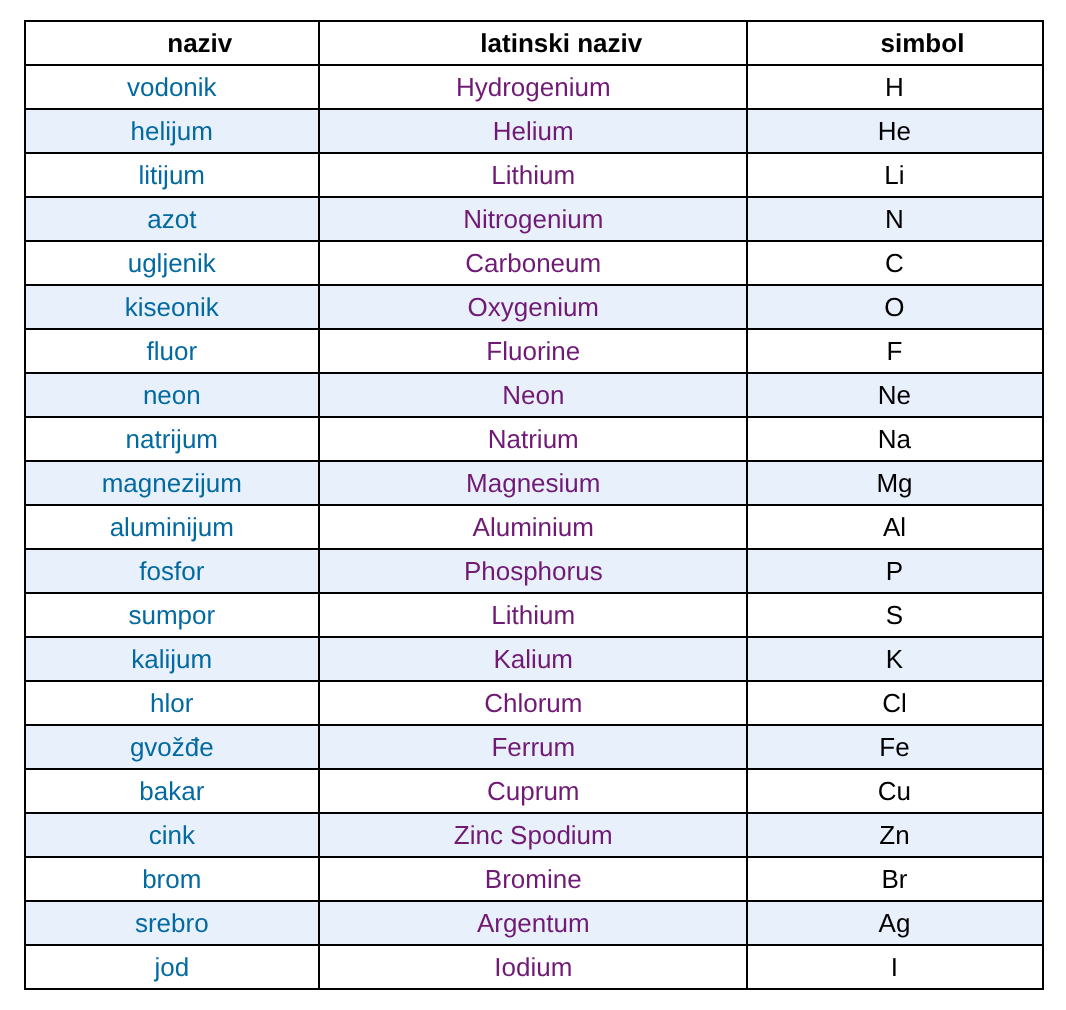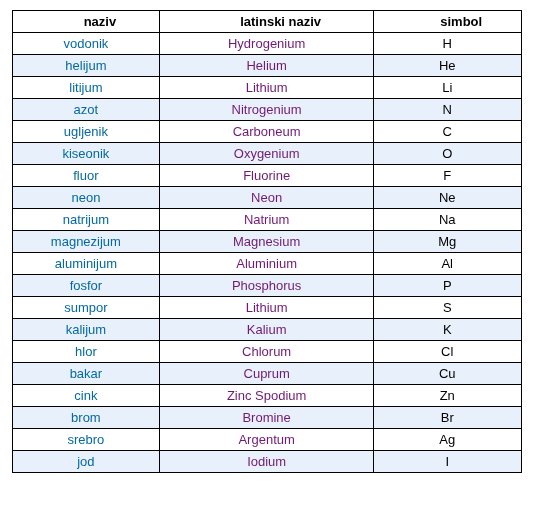--- a/index.html
+++ b/index.html
@@ -144,20 +144,25 @@
         <td class="naziv">kalijum</td>
         <td class="latin">Kalium</td>
         <td class="simbol">K</td>
       </tr>
       <tr>
         <td class="naziv">hlor</td>
         <td class="latin">Chlorum</td>
         <td class="simbol">Cl</td>
       </tr>
       <tr>
+        <td class="naziv">gvožđe</td>
+        <td class="latin">Ferrum</td>
+        <td class="simbol">Fe</td>
+      </tr>
+      <tr>
         <td class="naziv">bakar</td>
         <td class="latin">Cuprum</td>
         <td class="simbol">Cu</td>
       </tr>
       <tr>
         <td class="naziv">cink</td>
         <td class="latin">Zinc Spodium</td>
         <td class="simbol">Zn</td>
       </tr>
       <tr>

